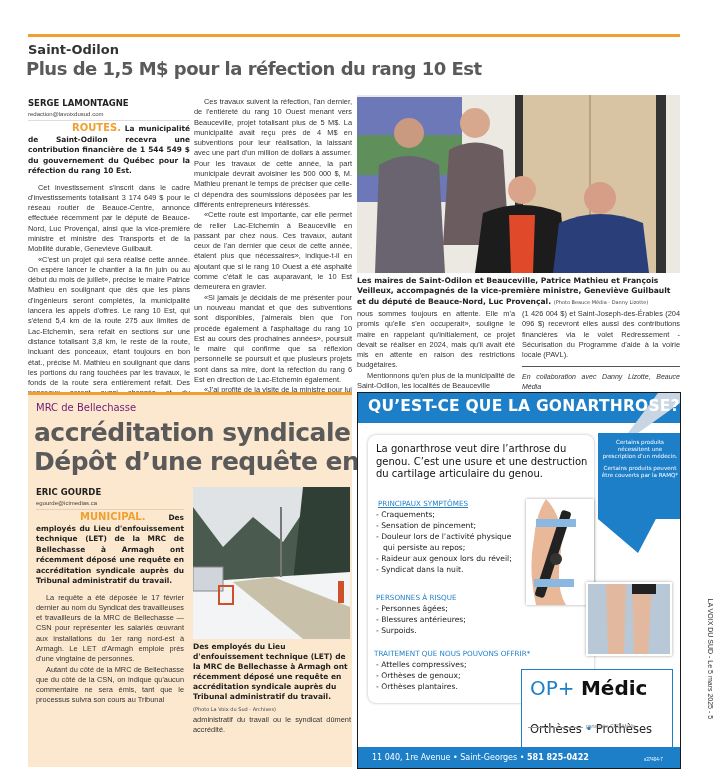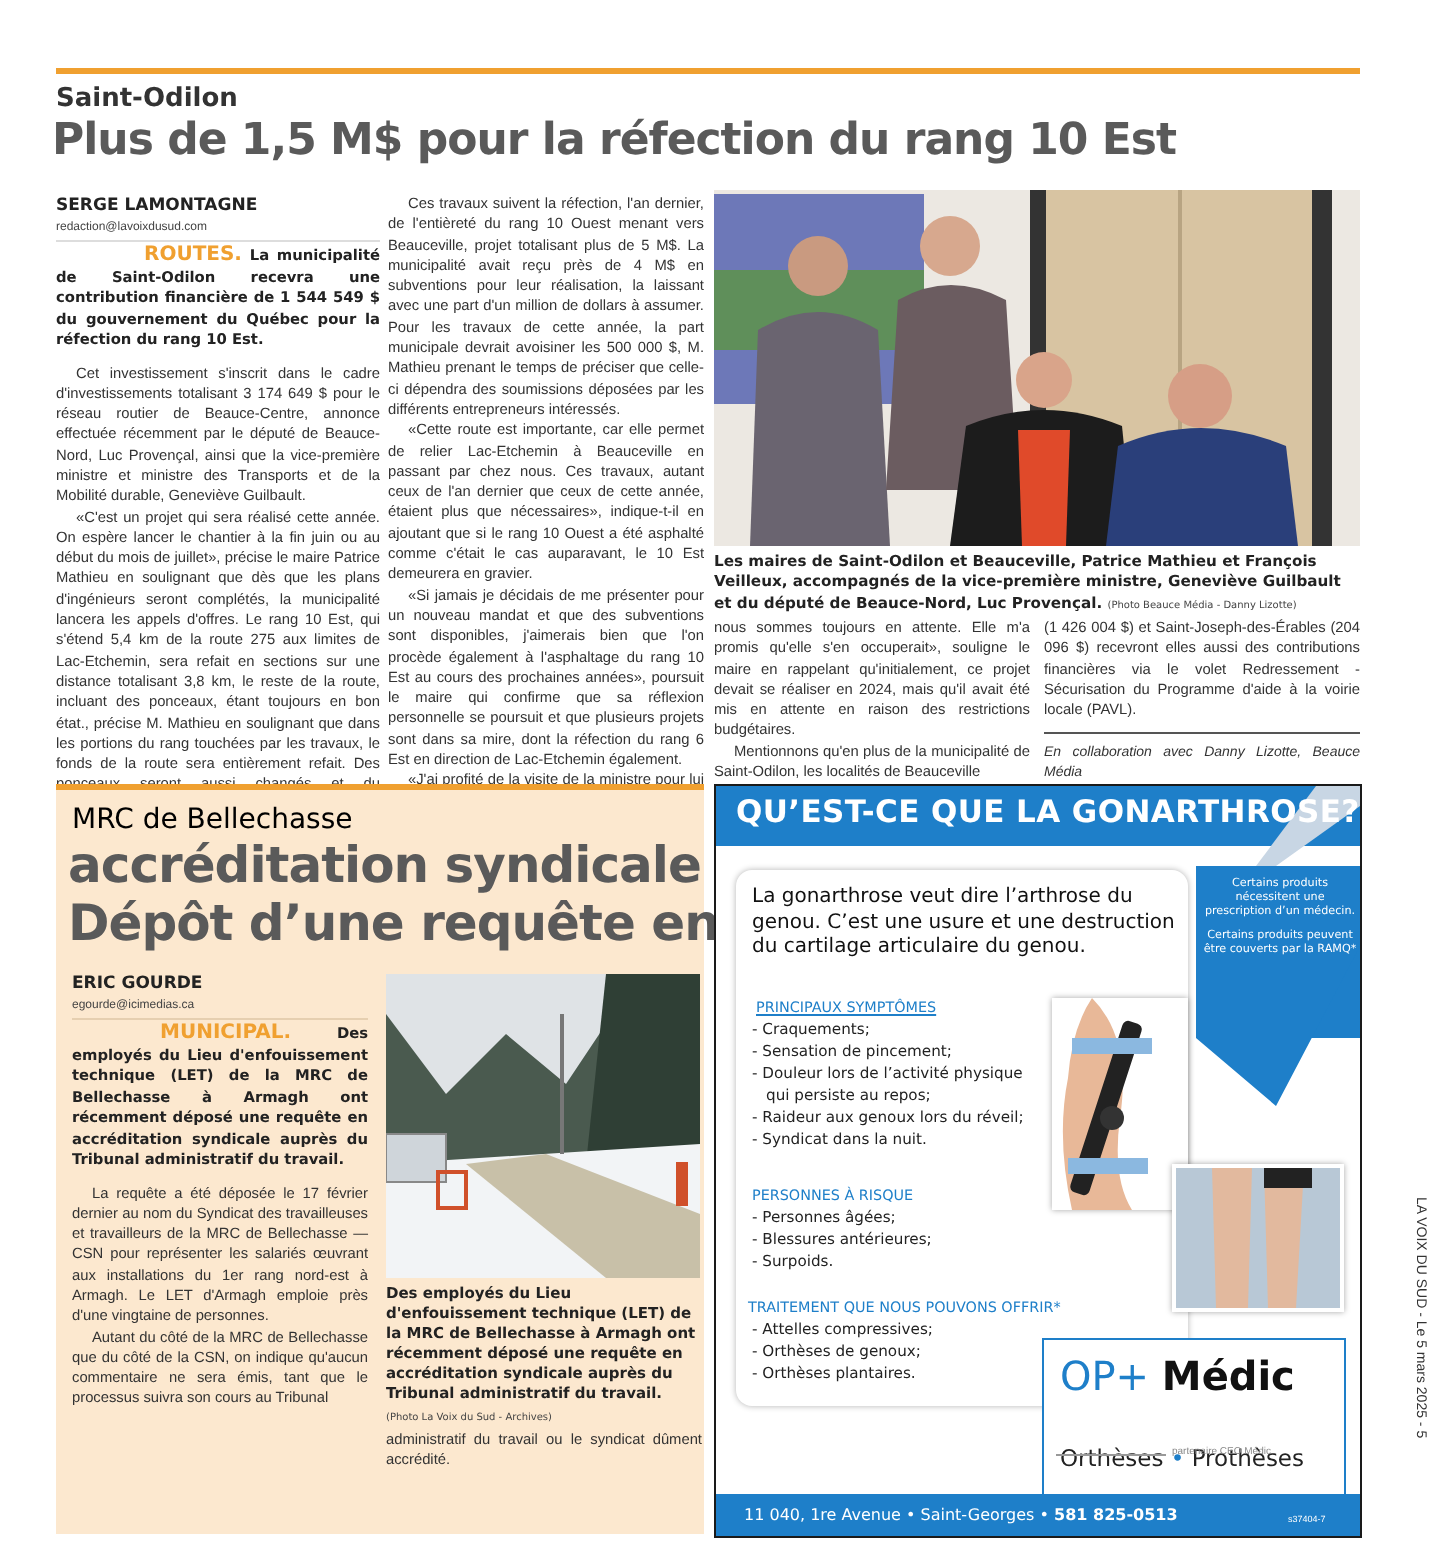--- a/index.html
+++ b/index.html
@@ -34,21 +34,21 @@
   .folio{position:absolute;left:705px;top:600px;width:10px;height:170px;}
   .folio span{position:absolute;left:-80px;top:80px;width:170px;transform:rotate(90deg);font-family:"Liberation Sans",sans-serif;font-size:7px;color:#333;white-space:nowrap;}
 </style>
 </head>
 <body>
 
 <div class="page">
 
   <div class="rule-top"></div>
   <div class="section-label" style="left:28px;top:42px;font-size:13px;">Saint-Odilon</div>
-  <div class="headline" style="left:26px;top:58px;font-size:22px;">Plus de 1,5 M$ pour la réfection du rang 10 Est</div>
+  <div class="headline" style="left:26px;top:58px;font-size:18px;">Plus de 1,5 M$ pour la réfection du rang 10 Est</div>
 
   <div class="byline" style="left:28px;top:98px;">SERGE LAMONTAGNE</div>
   <div class="email" style="left:28px;top:111px;">redaction@lavoixdusud.com</div>
   <div class="hr" style="left:28px;top:120px;width:162px;"></div>
 
   <div class="col" style="left:28px;top:123px;width:162px;">
     <div class="lead">
       <span class="kicker">ROUTES.</span>
       <span>La municipalité de Saint-Odilon recevra une contribution financière de 1 544 549 $ du gouvernement du Québec pour la réfection du rang 10 Est.</span>
     </div>
@@ -98,21 +98,21 @@
     <p>Mentionnons qu'en plus de la municipalité de Saint-Odilon, les localités de Beauceville</p>
   </div>
   <div class="col" style="left:522px;top:309px;width:158px;">
     <p style="text-indent:0">(1 426 004 $) et Saint-Joseph-des-Érables (204 096 $) recevront elles aussi des contributions financières via le volet Redressement - Sécurisation du Programme d'aide à la voirie locale (PAVL).</p>
   </div>
   <div class="hr" style="left:522px;top:366px;width:158px;background:#555;"></div>
   <div class="col" style="left:522px;top:372px;width:158px;font-style:italic;font-size:7px;">En collaboration avec Danny Lizotte, Beauce Média</div>
 
   <div class="box2"></div>
   <div class="rule-top" style="left:28px;top:392px;width:324px;"></div>
-  <div class="section-label" style="left:36px;top:402px;font-size:14px;font-weight:normal;color:#000000;">MRC de Bellechasse</div>
+  <div class="section-label" style="left:36px;top:402px;font-size:10px;font-weight:normal;color:#701a75;">MRC de Bellechasse</div>
   <div class="headline" style="left:34px;top:418px;font-size:25px;line-height:29px;">
     <div>accréditation syndicale</div>
     <div>Dépôt d’une requête en</div>
   </div>
   <div class="byline" style="left:36px;top:487px;">ERIC GOURDE</div>
   <div class="email" style="left:36px;top:500px;">egourde@icimedias.ca</div>
   <div class="hr" style="left:36px;top:509px;width:148px;background:#e6cfb0;"></div>
 
   <div class="col" style="left:36px;top:512px;width:148px;">
     <div class="lead">
@@ -215,21 +215,21 @@
         <span style="color:#1e7fc9">•</span>
         <span>Prothèses</span>
       </div>
       <div style="position:absolute;left:6px;top:57px;width:55px;height:1px;background:#999;"></div>
       <div style="position:absolute;left:64px;top:53px;font-size:5px;color:#888;">partenaire CEO Médic</div>
     </div>
 
     <div class="ad-footer"></div>
     <div class="ad-footer-text">
       <span>11 040, 1re Avenue • Saint-Georges •</span>
-      <span style="font-weight:bold">581 825-0513</span>
+      <span style="font-weight:bold">581 825-0422</span>
     </div>
     <div style="position:absolute;left:286px;top:364px;font-size:4.5px;color:#fff;">s37404-7</div>
   </div>
 
   <div class="folio">
     <span>LA VOIX DU SUD - Le 5 mars 2025 - 5</span>
   </div>
 </div>
 
 </body></html>

